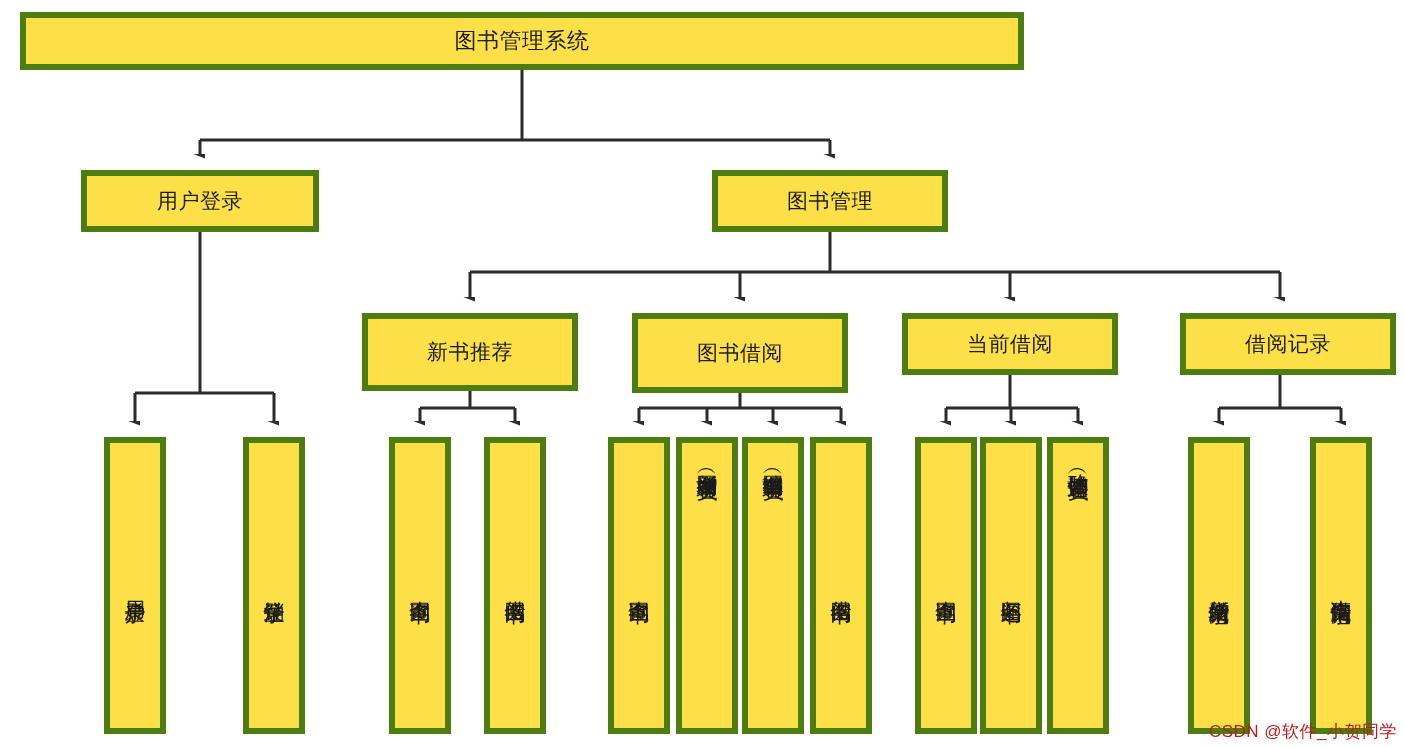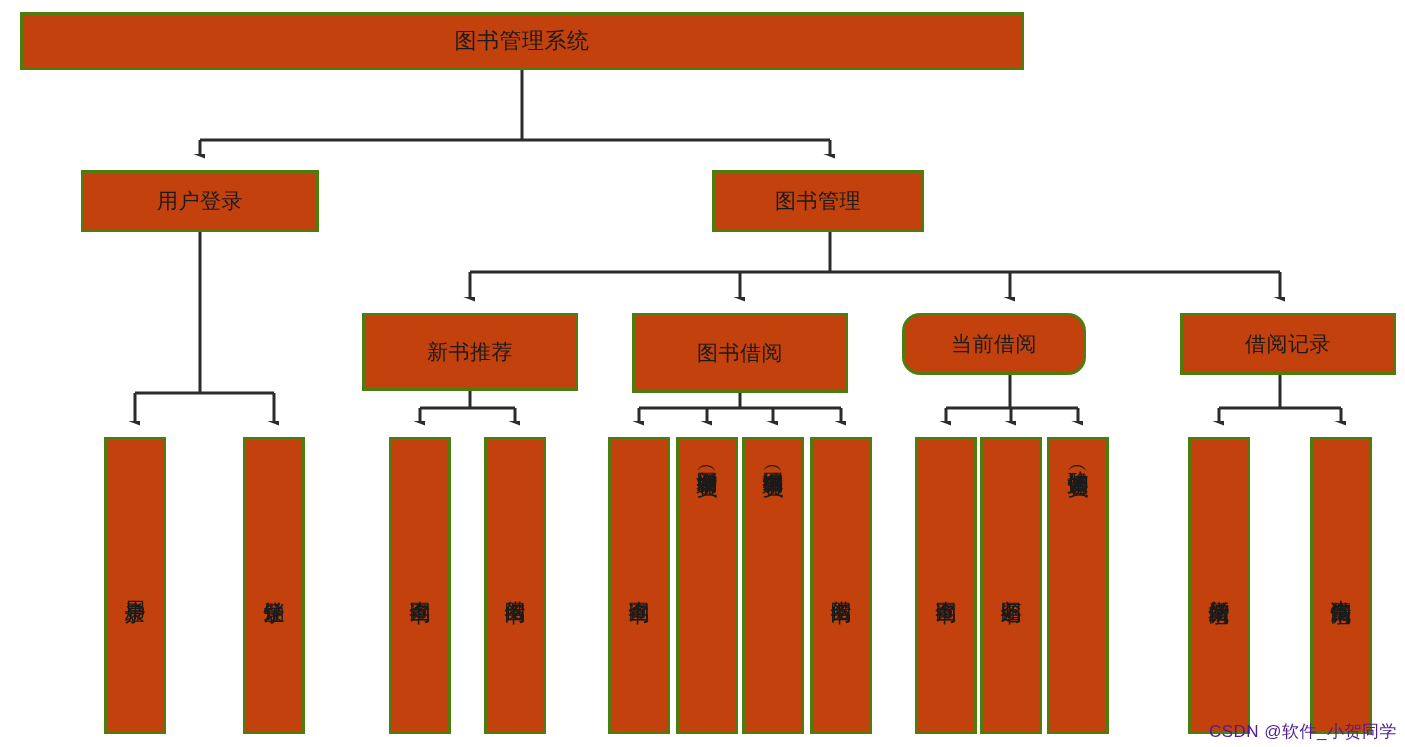--- a/index.html
+++ b/index.html
@@ -13,22 +13,22 @@
   #diagram-root {
     position: relative;
     width: 1405px;
     height: 747px;
     background: #ffffff;
     overflow: hidden;
   }
   .node {
     position: absolute;
     box-sizing: border-box;
-    background: #c2410c;
-    border: 3px solid #4d7c0f;
+    background: #fde047;
+    border: 6px solid #4d7c0f;
     display: flex;
     align-items: center;
     justify-content: center;
     color: #1b1b1b;
   }
   .node-label {
     display: block;
     text-align: center;
     line-height: 1.18;
     white-space: nowrap;
@@ -73,21 +73,21 @@
     fill: none;
   }
   .arrow-head {
     fill: #2b2b2b;
   }
   #watermark {
     position: absolute;
     right: 8px;
     bottom: 4px;
     font-size: 17px;
-    color: #4c1d95;
+    color: #b91c1c;
     white-space: nowrap;
     letter-spacing: 0.5px;
   }
 </style>
 </head>
 <body>
 
 <div id="diagram-root">
 
   <svg class="edges" viewBox="0 0 1405 747" xmlns="http://www.w3.org/2000/svg">
@@ -152,31 +152,31 @@
     </g>
   </svg>
 
   <div class="node horiz root" style="left:20px; top:12px; width:1004px; height:58px;">
     <span class="node-label">图书管理系统</span>
   </div>
 
   <div class="node horiz" style="left:81px; top:170px; width:238px; height:62px;">
     <span class="node-label">用户登录</span>
   </div>
-  <div class="node horiz" style="left:712px; top:170px; width:212px; height:62px;">
+  <div class="node horiz" style="left:712px; top:170px; width:236px; height:62px;">
     <span class="node-label">图书管理</span>
   </div>
 
   <div class="node horiz" style="left:362px; top:313px; width:216px; height:78px;">
     <span class="node-label">新书推荐</span>
   </div>
   <div class="node horiz" style="left:632px; top:313px; width:216px; height:80px;">
     <span class="node-label">图书借阅</span>
   </div>
-  <div class="node horiz" style="left:902px; top:313px; width:184px; height:62px;border-radius:18px;">
+  <div class="node horiz" style="left:902px; top:313px; width:216px; height:62px;">
     <span class="node-label">当前借阅</span>
   </div>
   <div class="node horiz" style="left:1172px; top:313px; width:216px; height:62px;margin-left:8px;">
     <span class="node-label">借阅记录</span>
   </div>
 
   <div class="node vert center-text" style="left:104px; top:437px; width:62px; height:297px;">
     <span class="node-label">用户登录</span>
   </div>
   <div class="node vert center-text" style="left:243px; top:437px; width:62px; height:297px;">

